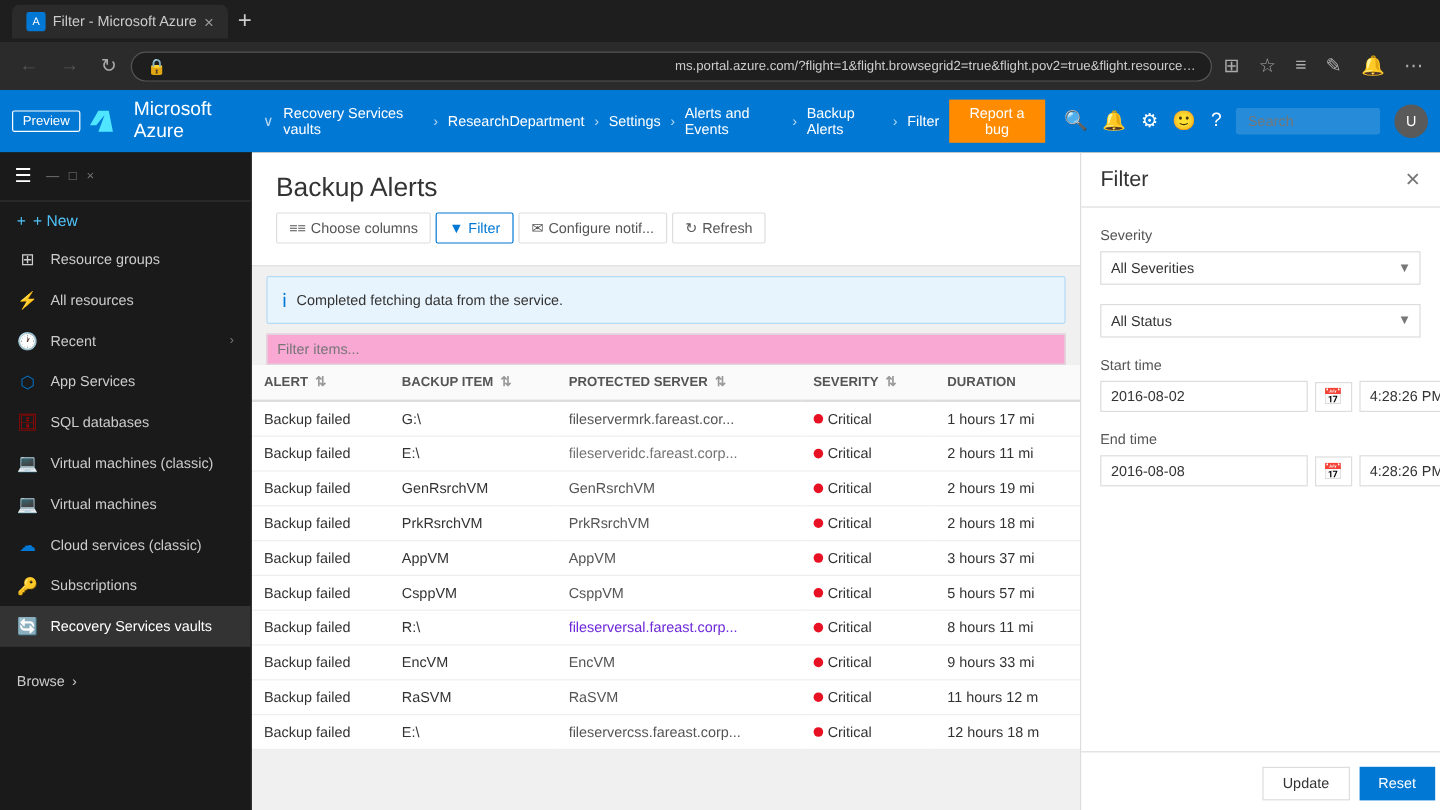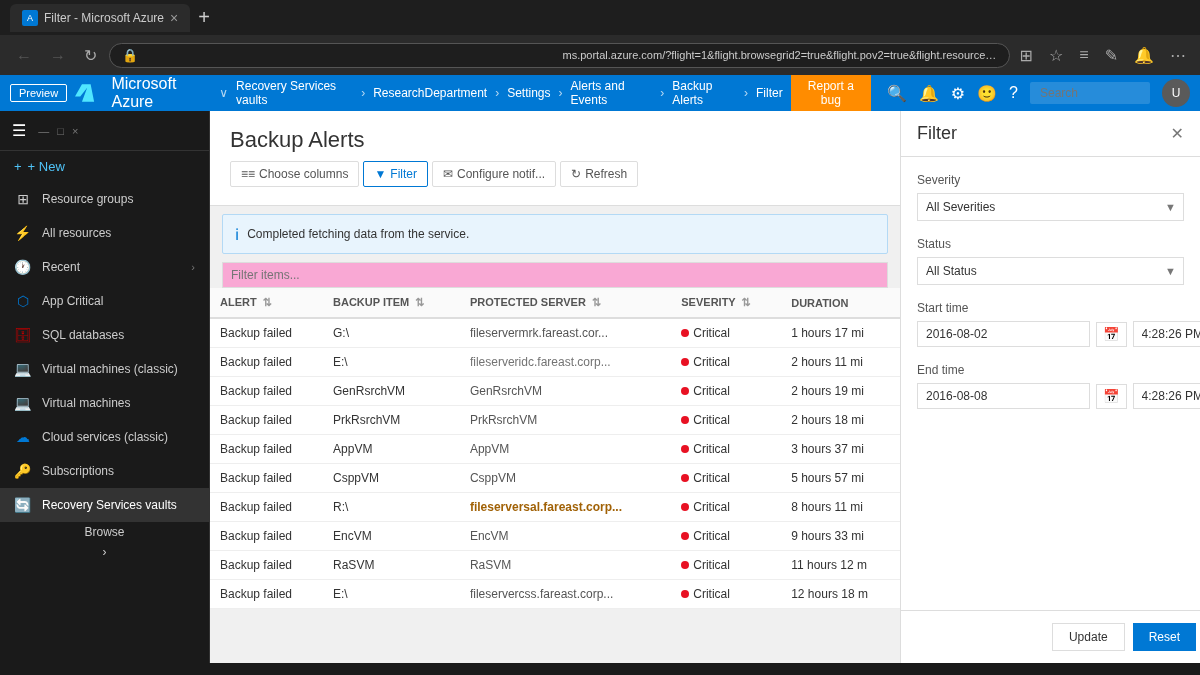--- a/index.html
+++ b/index.html
@@ -14,21 +14,21 @@
     .browser-tab-new { background: none; border: none; color: #ccc; font-size: 20px; cursor: pointer; padding: 0 8px; }
     .browser-nav { display: flex; align-items: center; height: 40px; padding: 0 10px; background: #2b2b2b; gap: 6px; }
     .nav-btn { background: none; border: none; color: #aaa; cursor: pointer; font-size: 16px; padding: 4px 6px; border-radius: 3px; }
     .nav-btn.disabled { color: #555; cursor: default; }
     .address-bar { flex: 1; background: #1e1e1e; border: 1px solid #555; border-radius: 20px; padding: 4px 12px; color: #ccc; font-size: 11px; display: flex; align-items: center; gap: 6px; }
     .address-bar span { flex: 1; overflow: hidden; text-overflow: ellipsis; white-space: nowrap; }
     .nav-icons { display: flex; align-items: center; gap: 8px; }
     .nav-icon-btn { background: none; border: none; color: #aaa; cursor: pointer; font-size: 16px; padding: 4px; }
 
     
-    .azure-topbar { display: flex; align-items: center; height: 36px; background: #0078d4; padding: 0 10px; gap: 8px; }
+    .azure-topbar { display: flex; align-items: center; height: 52px; background: #0078d4; padding: 0 10px; gap: 8px; }
     .preview-badge { background: #0078d4; border: 1px solid #fff; color: #fff; font-size: 11px; padding: 2px 8px; border-radius: 2px; }
     .azure-logo { font-size: 16px; font-weight: 300; color: #fff; margin-right: 4px; }
     .azure-logo-icon { width: 28px; height: 20px; margin-right: 4px; }
     .topbar-chevron { color: rgba(255,255,255,0.7); font-size: 12px; }
     .breadcrumb-item { color: #fff; font-size: 12px; cursor: pointer; }
     .report-bug-btn { background: #ff8c00; color: #fff; border: none; padding: 4px 10px; font-size: 12px; cursor: pointer; margin-left: auto; }
     .topbar-right-icons { display: flex; align-items: center; gap: 12px; margin-left: 8px; }
     .topbar-icon { color: #fff; font-size: 16px; cursor: pointer; }
     .topbar-search { background: rgba(255,255,255,0.15); border: none; color: #fff; padding: 4px 10px; font-size: 12px; width: 120px; border-radius: 2px; }
     .topbar-avatar { width: 28px; height: 28px; border-radius: 50%; background: #5a5a5a; display: flex; align-items: center; justify-content: center; color: #fff; font-size: 12px; }
@@ -38,21 +38,21 @@
 
     
     .sidebar { width: 210px; background: #1a1a1a; border-right: 1px solid #333; overflow-y: auto; flex-shrink: 0; }
     .sidebar-header { padding: 10px 12px; display: flex; align-items: center; gap: 8px; border-bottom: 1px solid #333; }
     .hamburger { color: #fff; font-size: 16px; cursor: pointer; }
     .sidebar-new-btn { display: flex; align-items: center; gap: 6px; padding: 8px 14px; color: #4fc3f7; cursor: pointer; font-size: 13px; }
     .sidebar-item { display: flex; align-items: center; gap: 10px; padding: 8px 14px; color: #ccc; cursor: pointer; font-size: 12px; }
     .sidebar-item.active { background: #333; color: #fff; }
     .sidebar-item-icon { width: 18px; height: 18px; flex-shrink: 0; display: flex; align-items: center; justify-content: center; font-size: 14px; }
     .sidebar-item-chevron { margin-left: auto; font-size: 11px; color: #777; }
-    .sidebar-browse { display: flex; align-items: center; gap: 6px; padding: 3px 14px; color: #ccc; cursor: pointer; font-size: 12px; flex-direction: column; }
+    .sidebar-browse { display: flex; align-items: center; gap: 6px; padding: 22px 14px; color: #ccc; cursor: pointer; font-size: 12px; }
 
     
     .content-area { flex: 1; background: #f0f0f0; overflow: hidden; display: flex; }
 
     
     .main-panel { flex: 1; background: #f0f0f0; overflow: hidden; }
     .panel-header { background: #fff; padding: 16px 20px 10px; border-bottom: 1px solid #ddd; }
     .panel-title { font-size: 22px; font-weight: 300; color: #333; margin-bottom: 8px; }
     .panel-toolbar { display: flex; align-items: center; gap: 4px; margin-bottom: 8px; }
     .toolbar-btn { display: flex; align-items: center; gap: 4px; padding: 5px 10px; background: #fff; border: 1px solid #ddd; color: #555; font-size: 12px; cursor: pointer; border-radius: 2px; }
@@ -172,21 +172,21 @@
       <div class="sidebar-item-icon">⚡</div>
       <span>All resources</span>
     </div>
     <div class="sidebar-item">
       <div class="sidebar-item-icon">🕐</div>
       <span>Recent</span>
       <span class="sidebar-item-chevron">›</span>
     </div>
     <div class="sidebar-item">
       <div class="sidebar-item-icon" style="color:#0078d4;">⬡</div>
-      <span>App Critical</span>
+      <span>App Services</span>
     </div>
     <div class="sidebar-item">
       <div class="sidebar-item-icon" style="color:#b00;">🗄</div>
       <span>SQL databases</span>
     </div>
     <div class="sidebar-item">
       <div class="sidebar-item-icon" style="color:#0078d4;">💻</div>
       <span>Virtual machines (classic)</span>
     </div>
     <div class="sidebar-item">
@@ -337,21 +337,21 @@
         <div class="severity-badge">
           <div class="severity-dot"></div>
           <span>Critical</span>
         </div>
       </td>
       <td>5 hours 57 mi</td>
     </tr>
                 <tr>
       <td>Backup failed</td>
       <td>R:\</td>
-      <td style="color:#a16207;font-weight:bold;">fileserversal.fareast.corp...</td>
+      <td style="color:#6d28d9;">fileserversal.fareast.corp...</td>
       <td>
         <div class="severity-badge">
           <div class="severity-dot"></div>
           <span>Critical</span>
         </div>
       </td>
       <td>8 hours 11 mi</td>
     </tr>
                 <tr>
       <td>Backup failed</td>
@@ -407,21 +407,20 @@
             <select class="filter-select">
               <option>All Severities</option>
               <option>Critical</option>
               <option>Warning</option>
               <option>Informational</option>
             </select>
             <span class="filter-select-chevron">▼</span>
           </div>
         </div>
         <div class="filter-section">
-          <div class="filter-label">Status</div>
           <div class="filter-select-wrapper">
             <select class="filter-select">
               <option>All Status</option>
               <option>New</option>
               <option>Acknowledged</option>
               <option>Resolved</option>
             </select>
             <span class="filter-select-chevron">▼</span>
           </div>
         </div>

